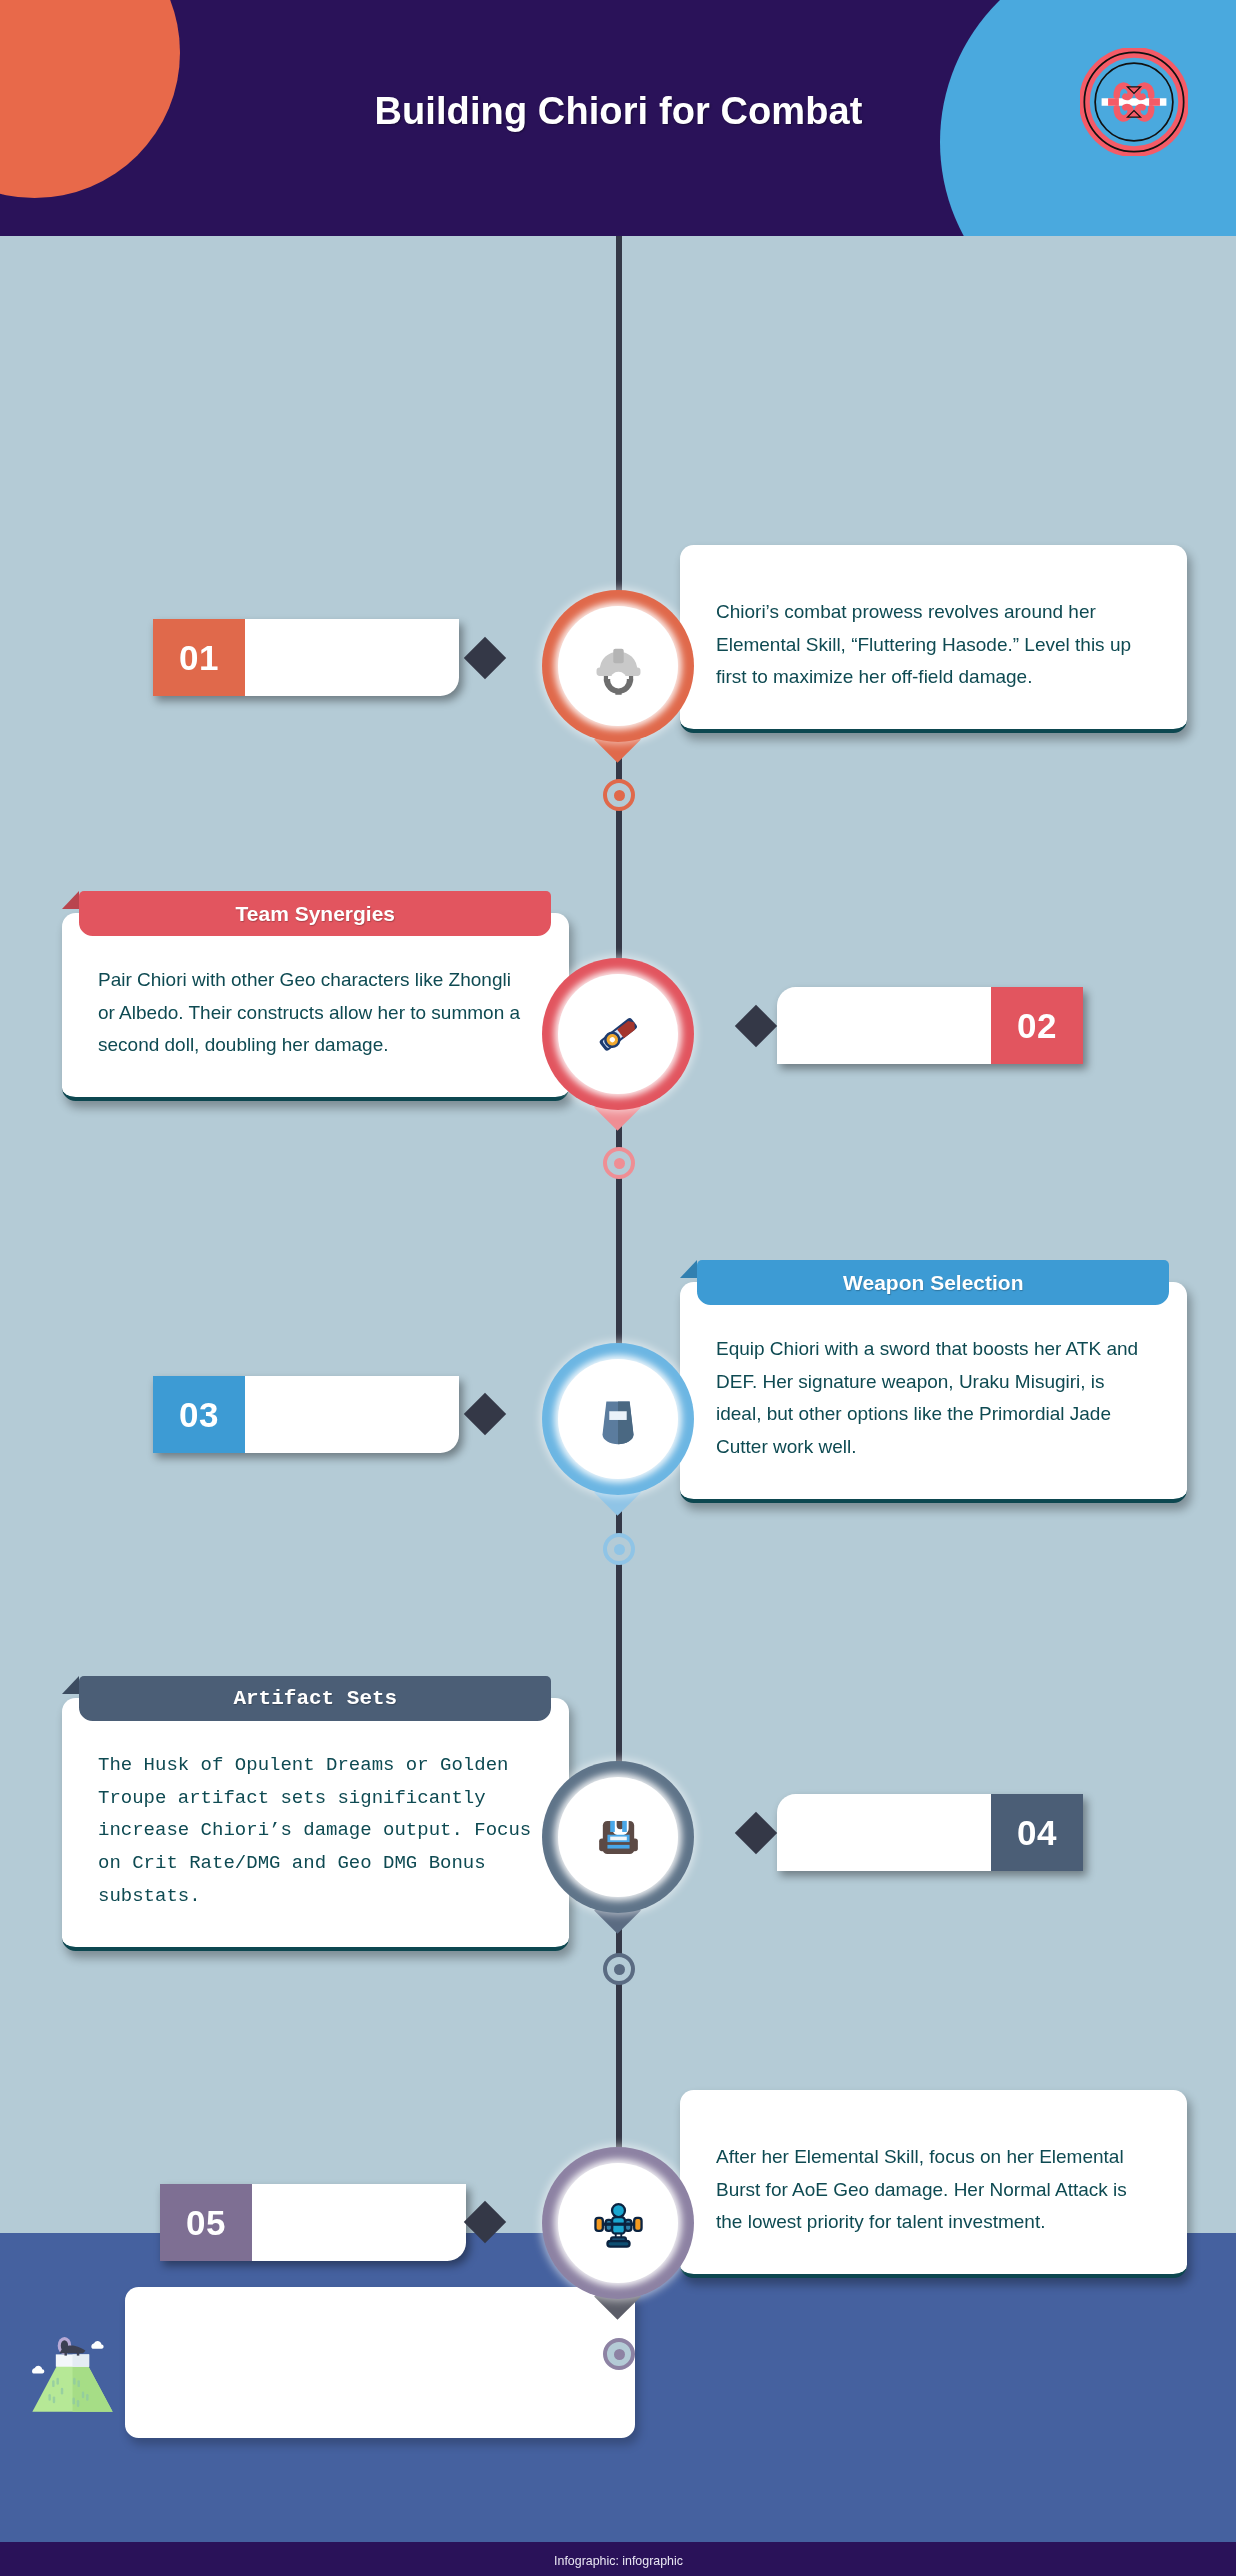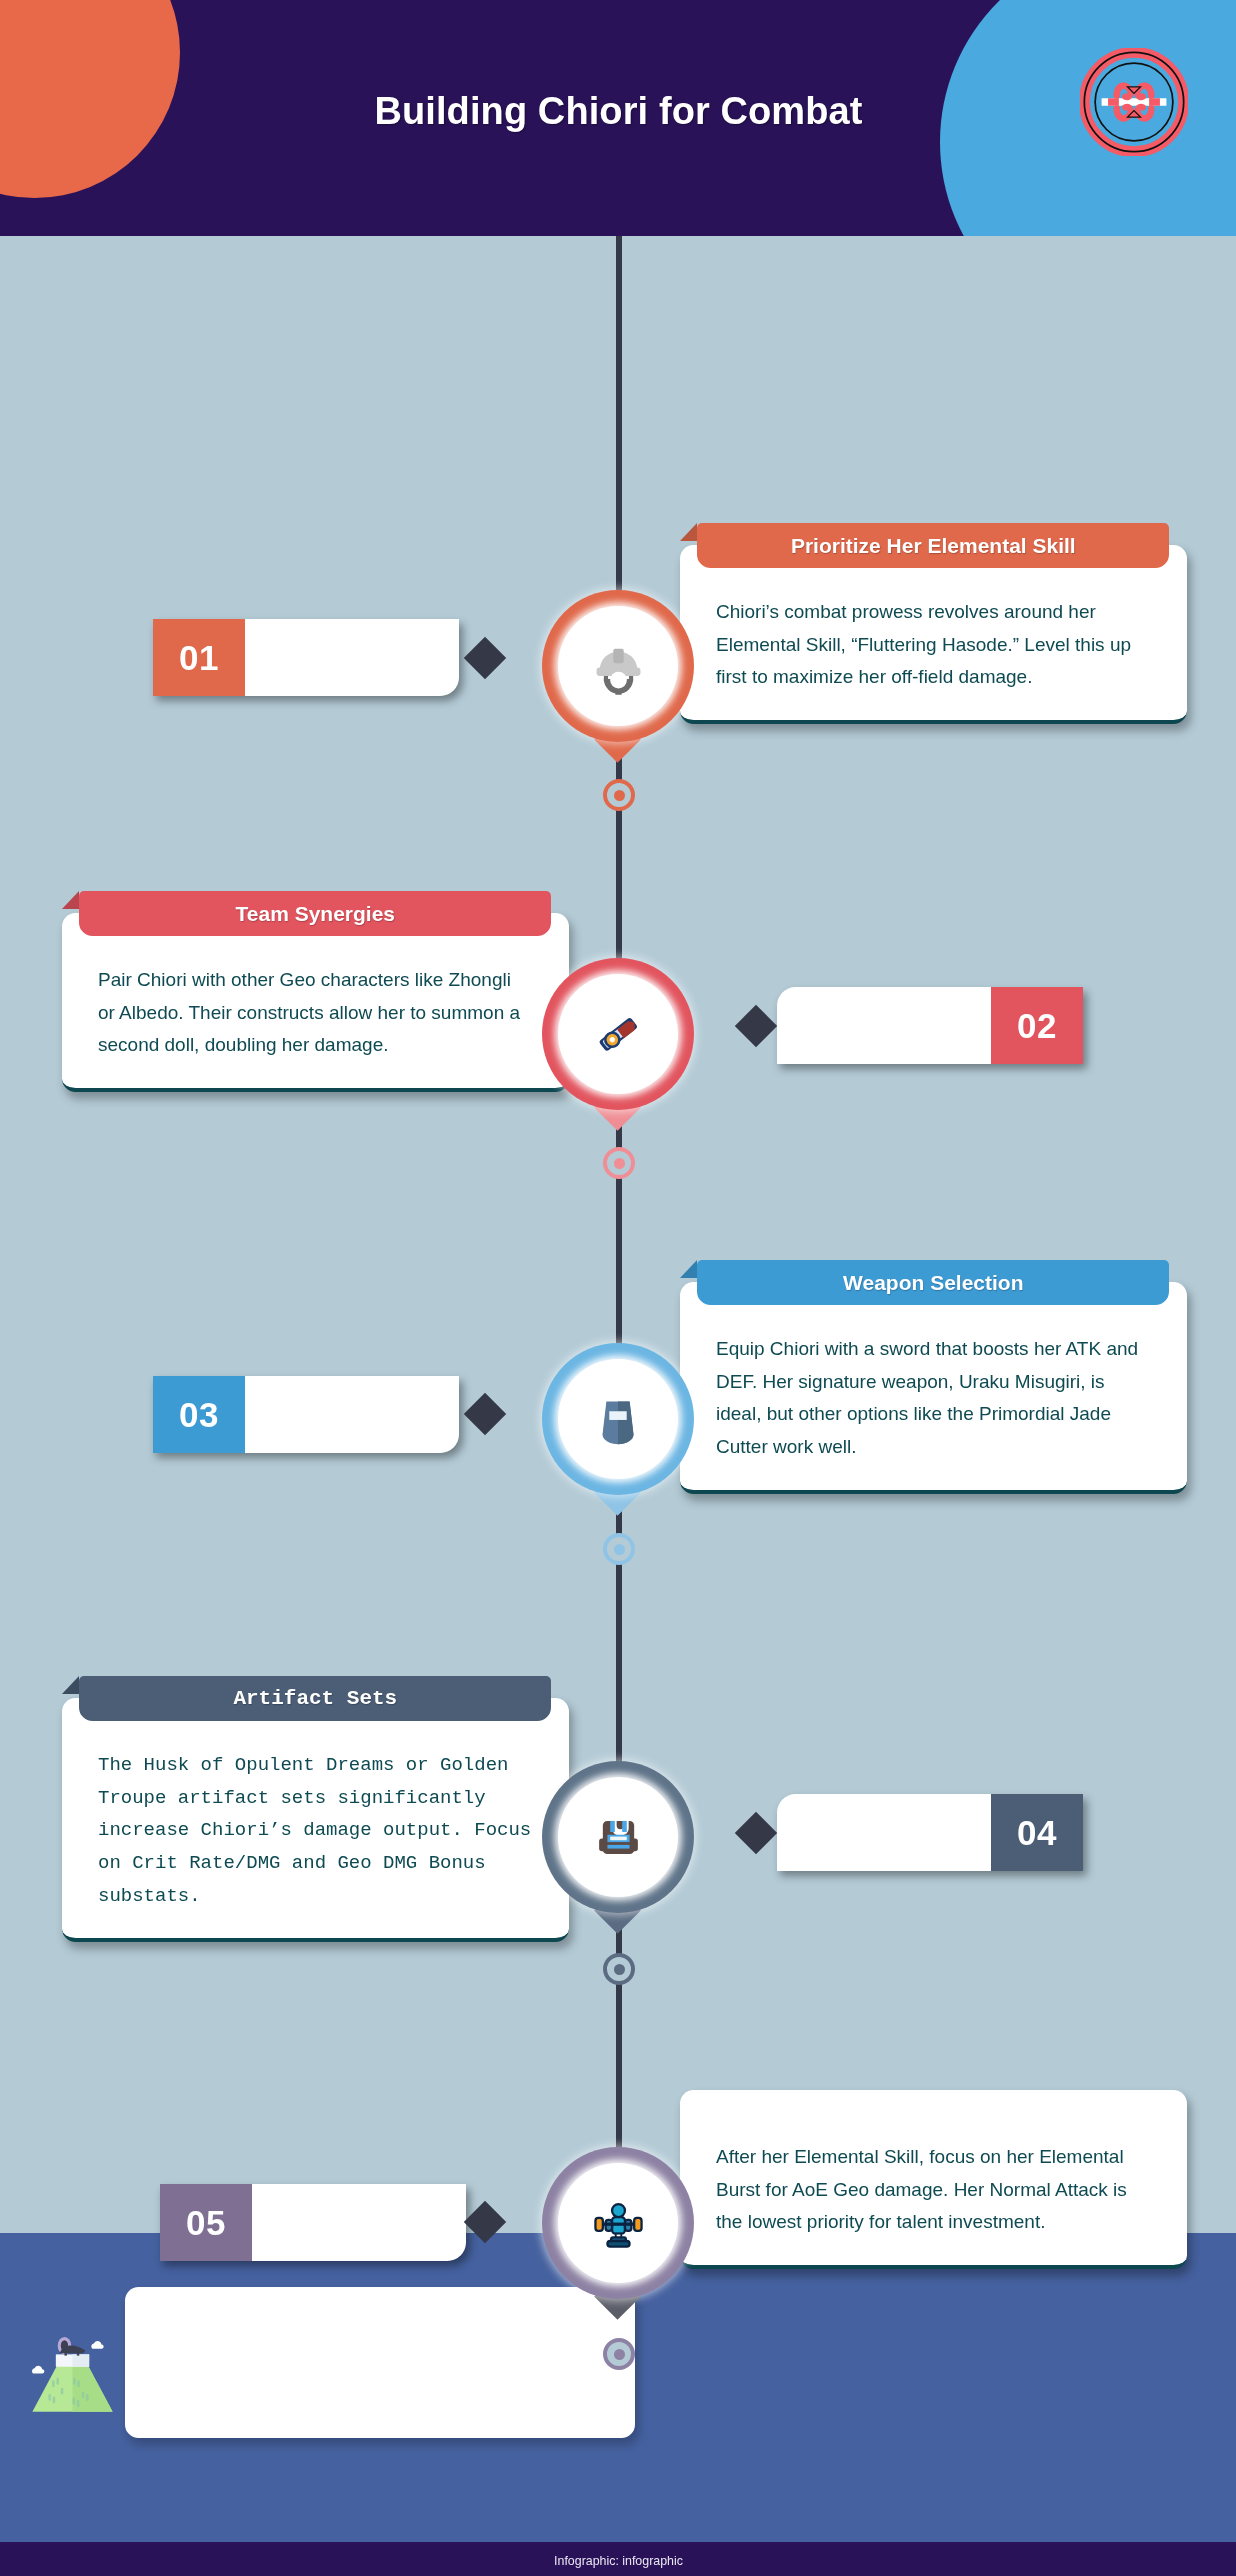--- a/index.html
+++ b/index.html
@@ -195,21 +195,21 @@
     position: absolute;
     top: 0;
     width: 0; height: 0;
     border-style: solid;
   }
   .ribbon .fold-l { left: -17.3px; border-width: 0 0 18.6px 17.3px; }
   .ribbon .fold-r { right: -17.3px; border-width: 0 17.3px 18.6px 0; }
   .ribbon .label { position: relative; z-index: 2; text-shadow: 0.6px 0.6px 1.2px rgba(0,0,0,0.25); }
 
   .card-body {
-    padding: 51px 36px 26px 36px;
+    padding: 51px 36px 35px 36px;
     color: #0e4a52;
     font-size: 19px;
     line-height: 1.72;
   }
 
   
   .footer {
     position: relative;
     width: 1237px;
     height: 309px;
@@ -286,25 +286,20 @@
           <path d="M18 41h4v5h-4zm24 0h4v5h-4zM20 50l3-3 3 3-3 3zm18 0l3-3 3 3-3 3zM29 54h6v5h-6z" fill="#6e6e6e"></path>
           <circle cx="32" cy="45" r="8" fill="#fff"></circle>
         </svg>
       </div>
     </div>
     <div class="minidot" style="left:619px; top:543px; border:4.3px solid #e0694b;">
       <i style="background:#e0694b"></i>
     </div>
 
     <div class="card" style="left:680px; top:309px;">
-      <div class="ribbon" style="background:#e0694b">
-        <span class="fold-l" style="border-color: transparent transparent #b9563e transparent;"></span>
-        <span class="fold-r" style="border-color: transparent transparent transparent #b9563e;"></span>
-        <span class="label">Prioritize Her Elemental Skill</span>
-      </div>
       <div class="card-body">Chiori’s combat prowess revolves around her Elemental Skill, “Fluttering Hasode.” Level this up first to maximize her off-field damage.</div>
     </div>
   </div>
 
   <div class="step">
     <div class="plate right" style="left:777px; top:751px;">
       <div class="num" style="background:#e2555f">02</div>
       <div class="fill"></div>
     </div>
     <div class="plate-dia" style="left:741px; top:775px;"></div>

